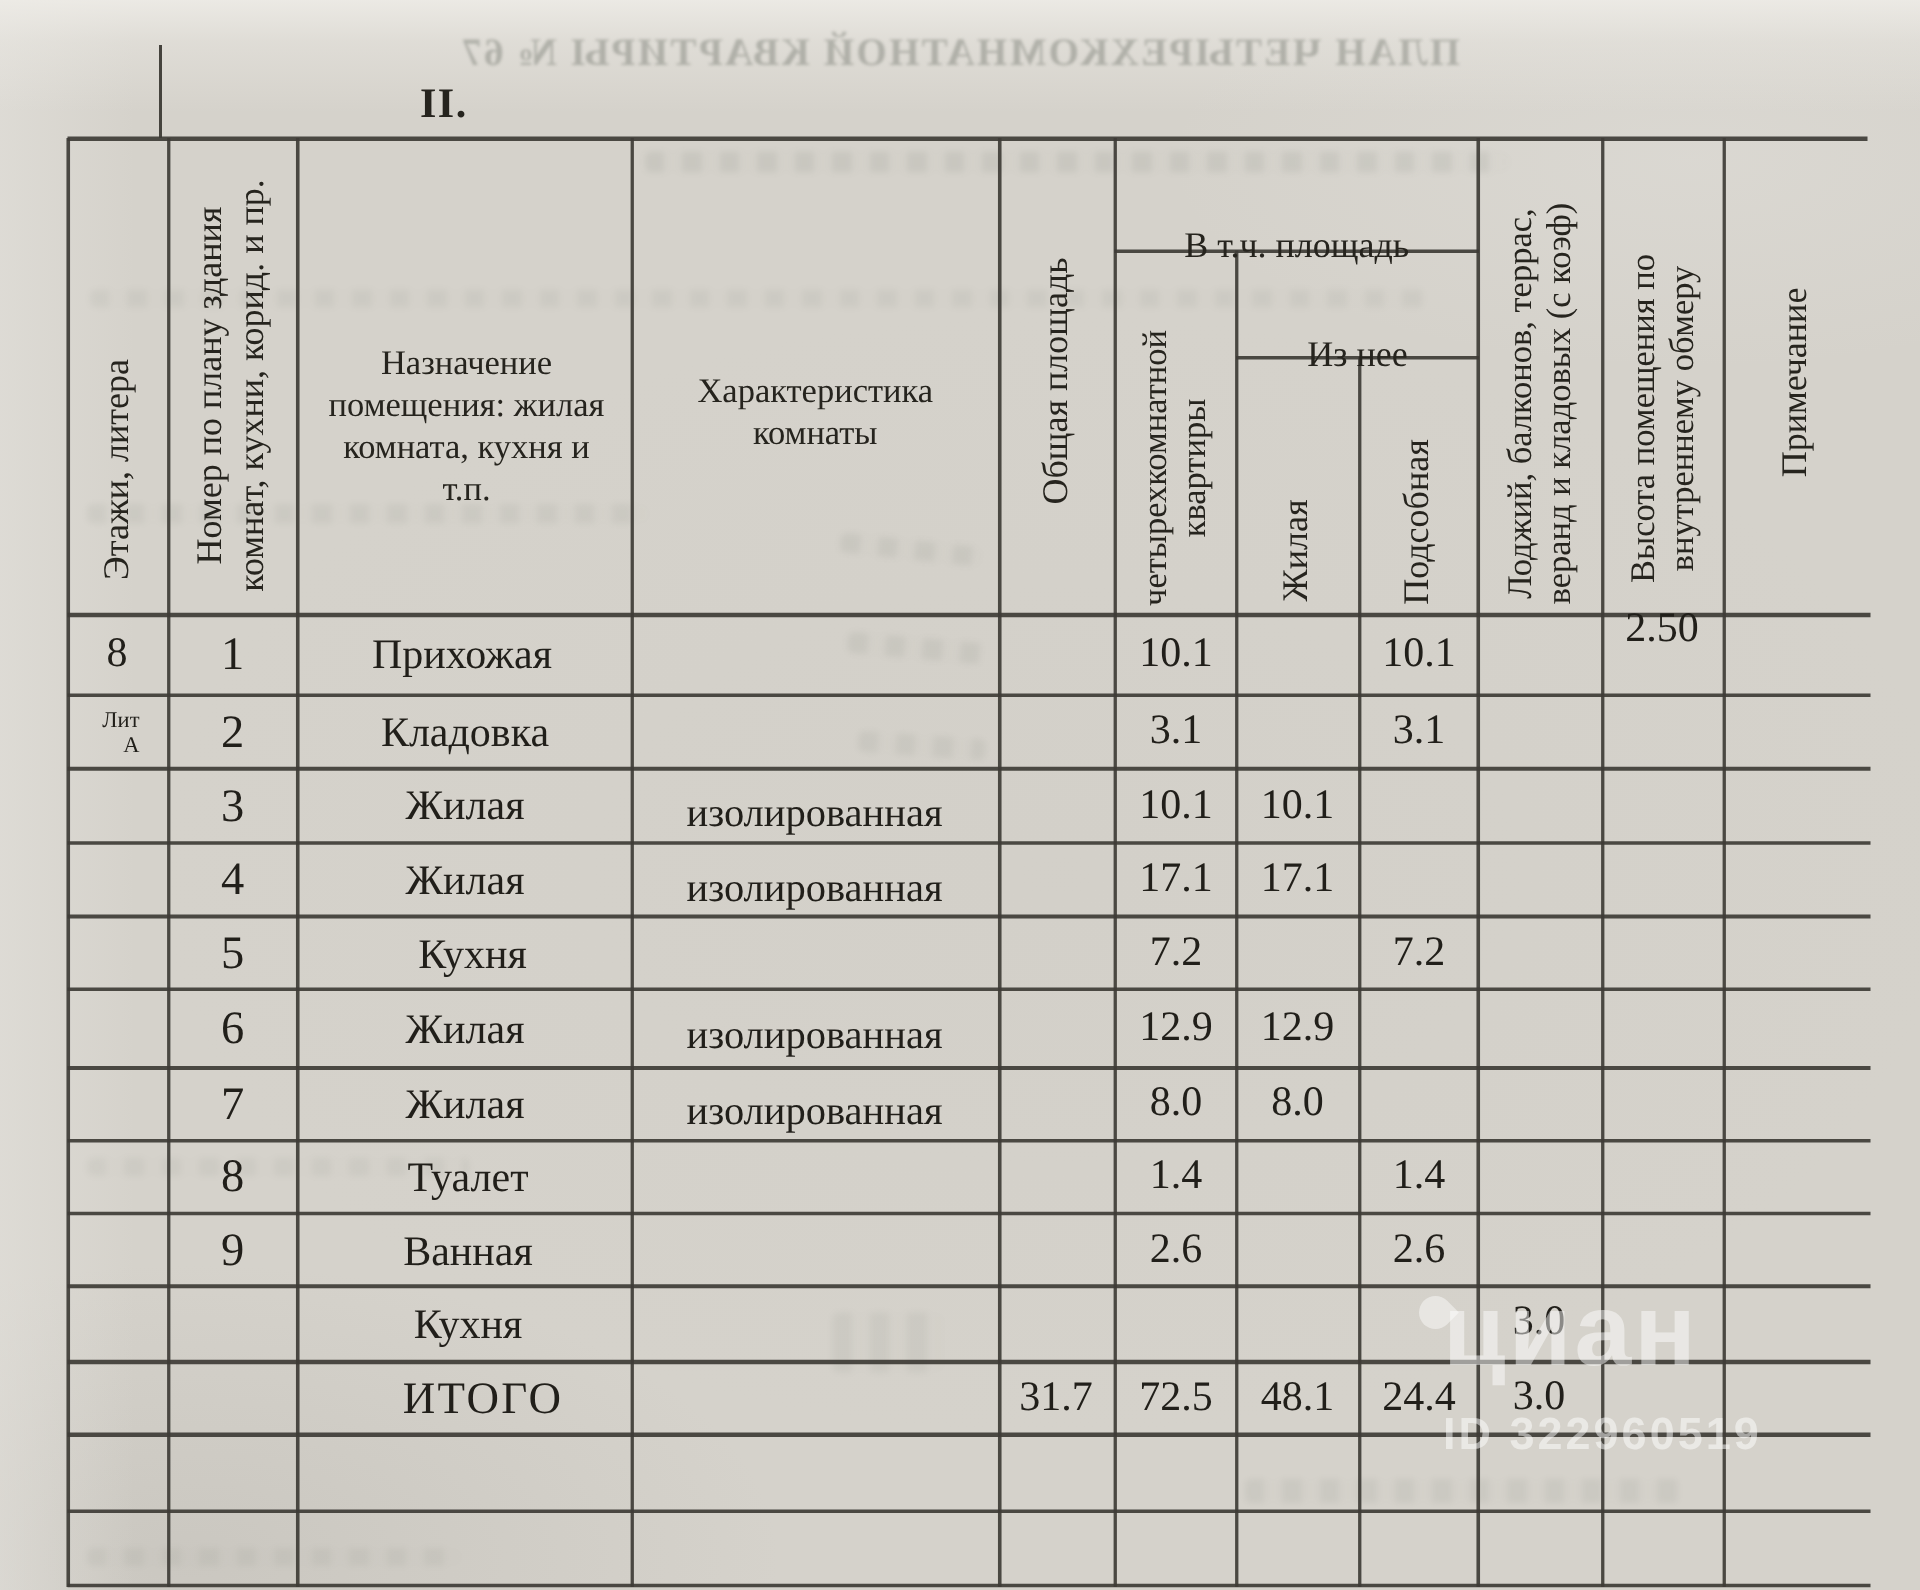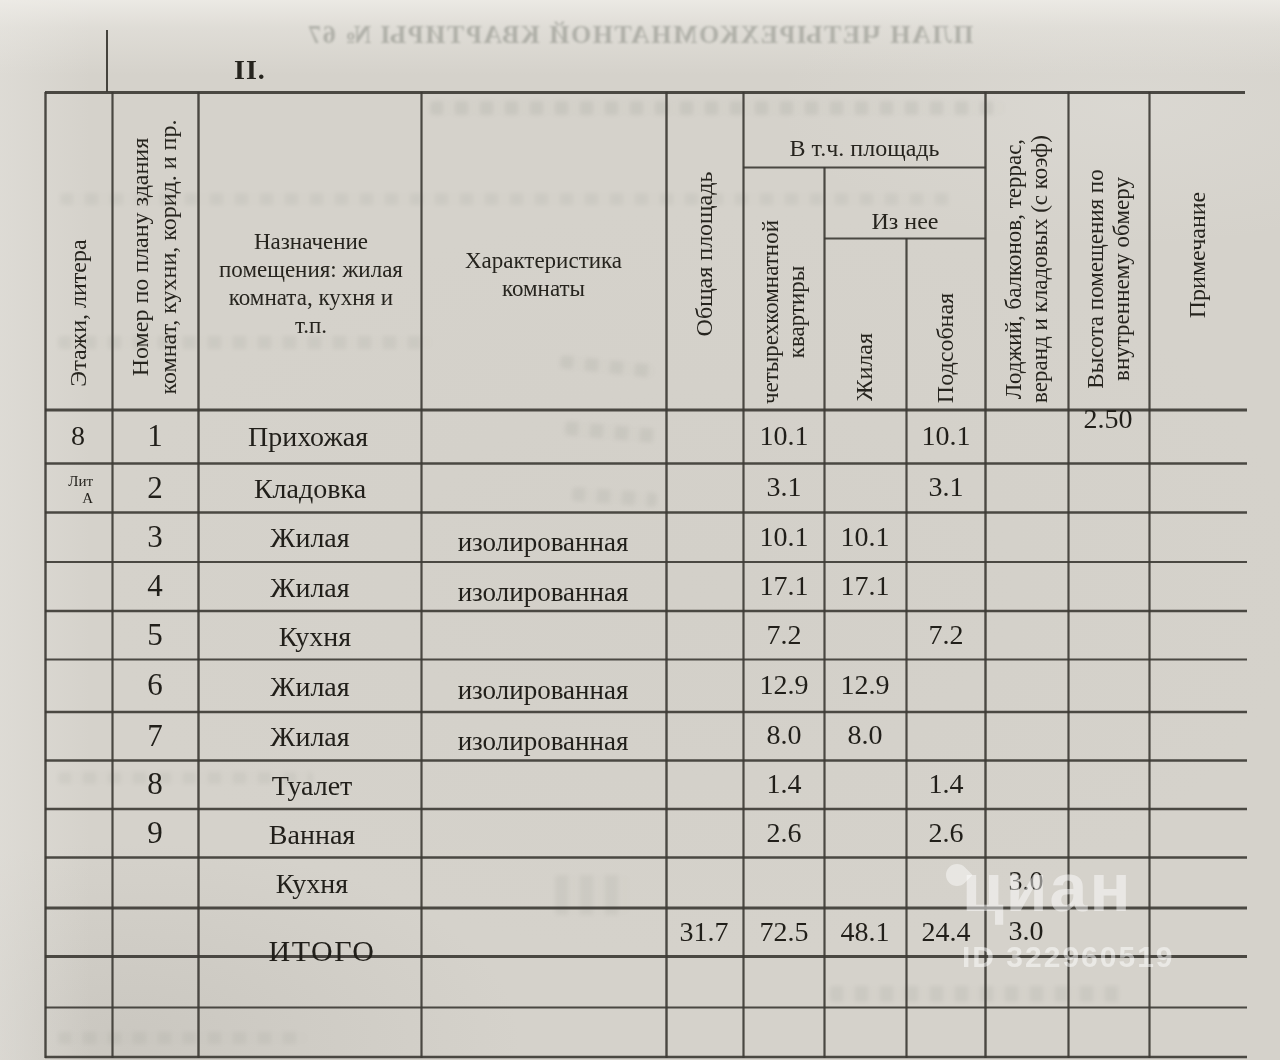--- a/index.html
+++ b/index.html
@@ -11,26 +11,26 @@
   }
   .page::before{
     content:"";position:absolute;inset:0;pointer-events:none;
     background:
       linear-gradient(180deg, rgba(238,236,231,.9) 0px, rgba(238,236,231,.4) 28px, rgba(214,211,205,0) 75px),
       linear-gradient(90deg, rgba(228,226,221,.55) 0px, rgba(214,211,205,0) 90px),
       radial-gradient(ellipse 500px 200px at 88% 10%, rgba(225,223,218,.45), rgba(225,223,218,0) 70%),
       radial-gradient(ellipse 560px 280px at 10% 98%, rgba(182,179,172,.35), rgba(182,179,172,0) 70%),
       radial-gradient(ellipse 800px 500px at 55% 55%, rgba(207,204,197,.35), rgba(207,204,197,0) 75%);
   }
-  .sec-num{position:absolute;font-weight:bold;font-size:28px;letter-spacing:1px;}
+  .sec-num{position:absolute;font-weight:bold;font-size:28px;letter-spacing:1px;margin-left:46px;}
   .doc-title{position:absolute;font-weight:bold;font-size:27px;letter-spacing:.4px;white-space:nowrap;
     text-shadow:0 0 .6px rgba(30,28,24,.6);}
   
   .hlabel{position:absolute;text-align:center;white-space:pre-line;font-size:23px;line-height:1.22;}
-  .glabel{position:absolute;text-align:center;white-space:nowrap;font-size:24px;}
+  .glabel{position:absolute;text-align:center;white-space:nowrap;font-size:24px;margin-top:16px;}
   .vbox{position:absolute;}
   .vbox>span{
     position:absolute;left:50%;top:50%;
     transform:translate(-50%,-50%) rotate(-90deg);
     white-space:pre;text-align:center;font-size:24px;line-height:1.15;display:block;
   }
   
   .cell{position:absolute;transform:translate(-50%,-50%);font-size:28px;white-space:nowrap;color:#211f1a;}
   .num2{font-size:31px;}
   .small{font-size:15px;white-space:normal;width:32px;text-align:right;line-height:1.1;}
@@ -207,21 +207,21 @@
   <span class="cell" style="left:946px;top:784px;">1.4</span>
 
   <span class="cell num2" style="left:155px;top:833px;">9</span>
   <span class="cell" style="left:312px;top:835px;">Ванная</span>
   <span class="cell" style="left:784px;top:833px;">2.6</span>
   <span class="cell" style="left:946px;top:833px;">2.6</span>
 
   <span class="cell" style="left:312px;top:884px;">Кухня</span>
   <span class="cell" style="left:1026px;top:881px;">3.0</span>
 
-  <span class="cell itogo" style="left:322px;top:933px;margin-top:18px;">ИТОГО</span>
+  <span class="cell itogo" style="left:322px;top:933px;">ИТОГО</span>
   <span class="cell" style="left:704px;top:932px;">31.7</span>
   <span class="cell" style="left:784px;top:932px;">72.5</span>
   <span class="cell" style="left:865px;top:932px;">48.1</span>
   <span class="cell" style="left:946px;top:932px;">24.4</span>
   <span class="cell" style="left:1026px;top:931px;">3.0</span>
 
   <div class="wm-pin" style="left:946px;top:864px;"></div>
   <div class="wm-brand" style="left:962px;top:848px;">циан</div>
   <div class="wm-id" style="left:962px;top:940px;">ID 322960519</div>
 

